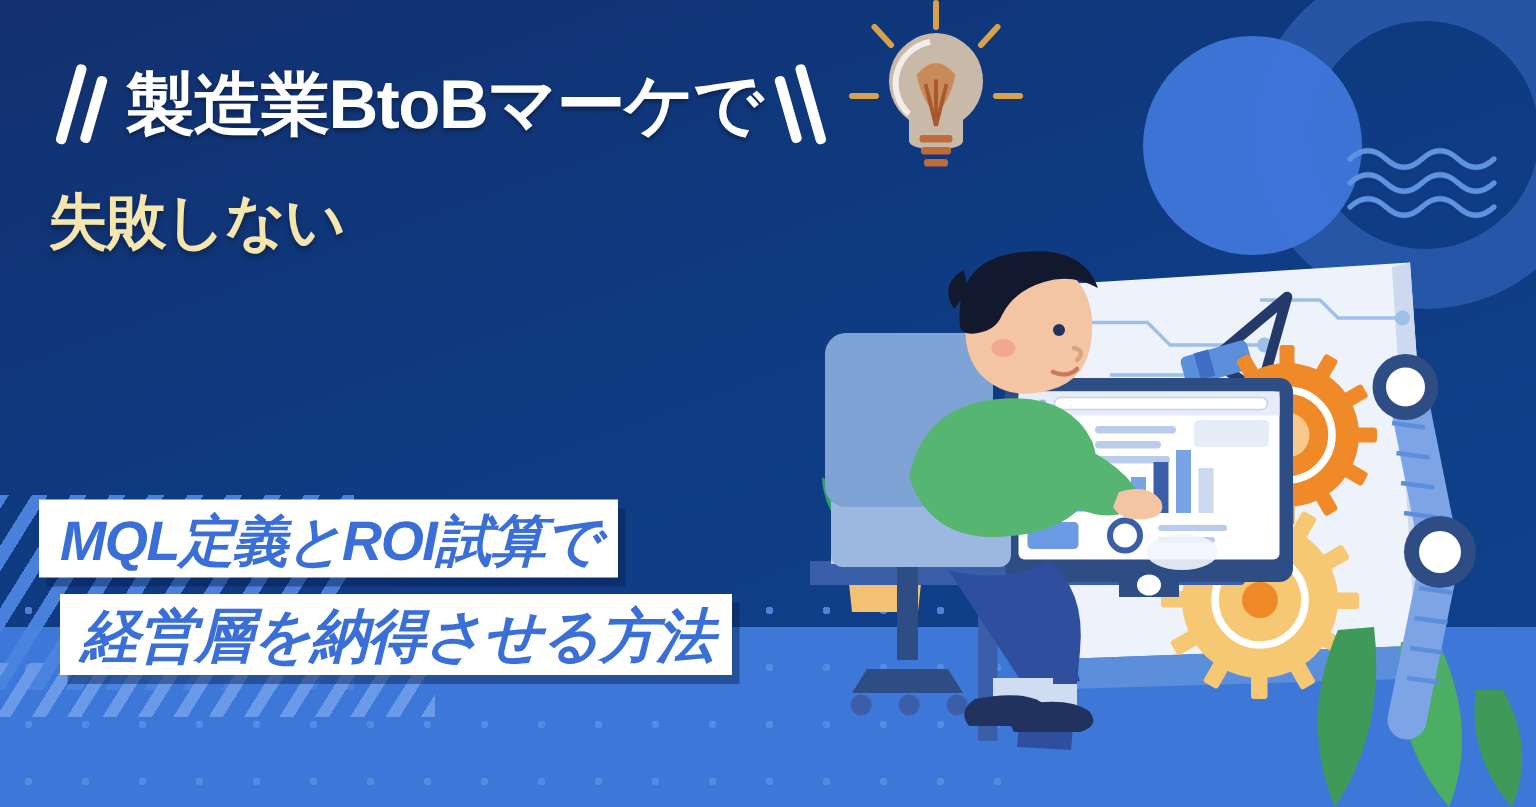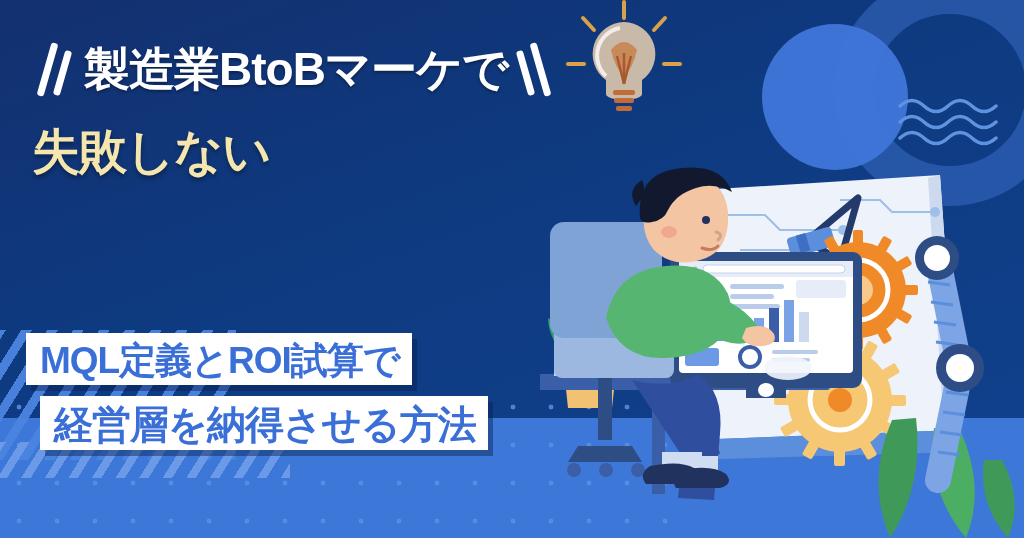--- a/index.html
+++ b/index.html
@@ -54,21 +54,21 @@
   .slash-r i:nth-child(1){ left:4px;  transform:rotate(-16deg); height:46px; top:12px;}
   .slash-r i:nth-child(2){ left:19px; transform:rotate(-16deg); }
 
   .t-line1 {
     font-size:46px; font-weight:bold; color:#ffffff; letter-spacing:-1px;
     white-space:nowrap; line-height:1;
     text-shadow:0 2px 3px rgba(0,0,0,.35);
   }
   .t-line2 {
     position:absolute; left:32px; top:128px;
-    font-size:48px; font-weight:bold; color:#f5e6ae; letter-spacing:-1px;
+    font-size:40px; font-weight:bold; color:#f5e6ae; letter-spacing:-1px;
     line-height:1; white-space:nowrap;
     text-shadow:0 3px 4px rgba(0,0,0,.35);
   }
   .t-line3 {
     position:absolute; left:28px; top:215px;
     font-size:76px; font-weight:bold; color:#ffffff; letter-spacing:-2px;
     line-height:1; white-space:nowrap;
     text-shadow:0 3px 5px rgba(0,0,0,.4);
   }
 
@@ -83,20 +83,21 @@
     background:repeating-linear-gradient(-58deg,#6d9ce8 0 8px, transparent 8px 20px);
     opacity:.95;
   }
 
   
   .sub-band {
     position:absolute; background:#ffffff;
     box-shadow:5px 6px 0 rgba(8,32,80,.45);
     display:flex; align-items:center;
     padding:8px 12px 6px 14px;
+    font-style:italic;
   }
   .sub1 { left:26px; top:333px; height:52px; }
   .sub2 { left:40px; top:396px; height:54px; }
   .sub-text {
     font-size:37px; font-weight:bold; color:#3a6fd8;
     letter-spacing:-1px; line-height:1; white-space:nowrap;
   }
   .sub2 .sub-text { font-size:39px; }
 
   

